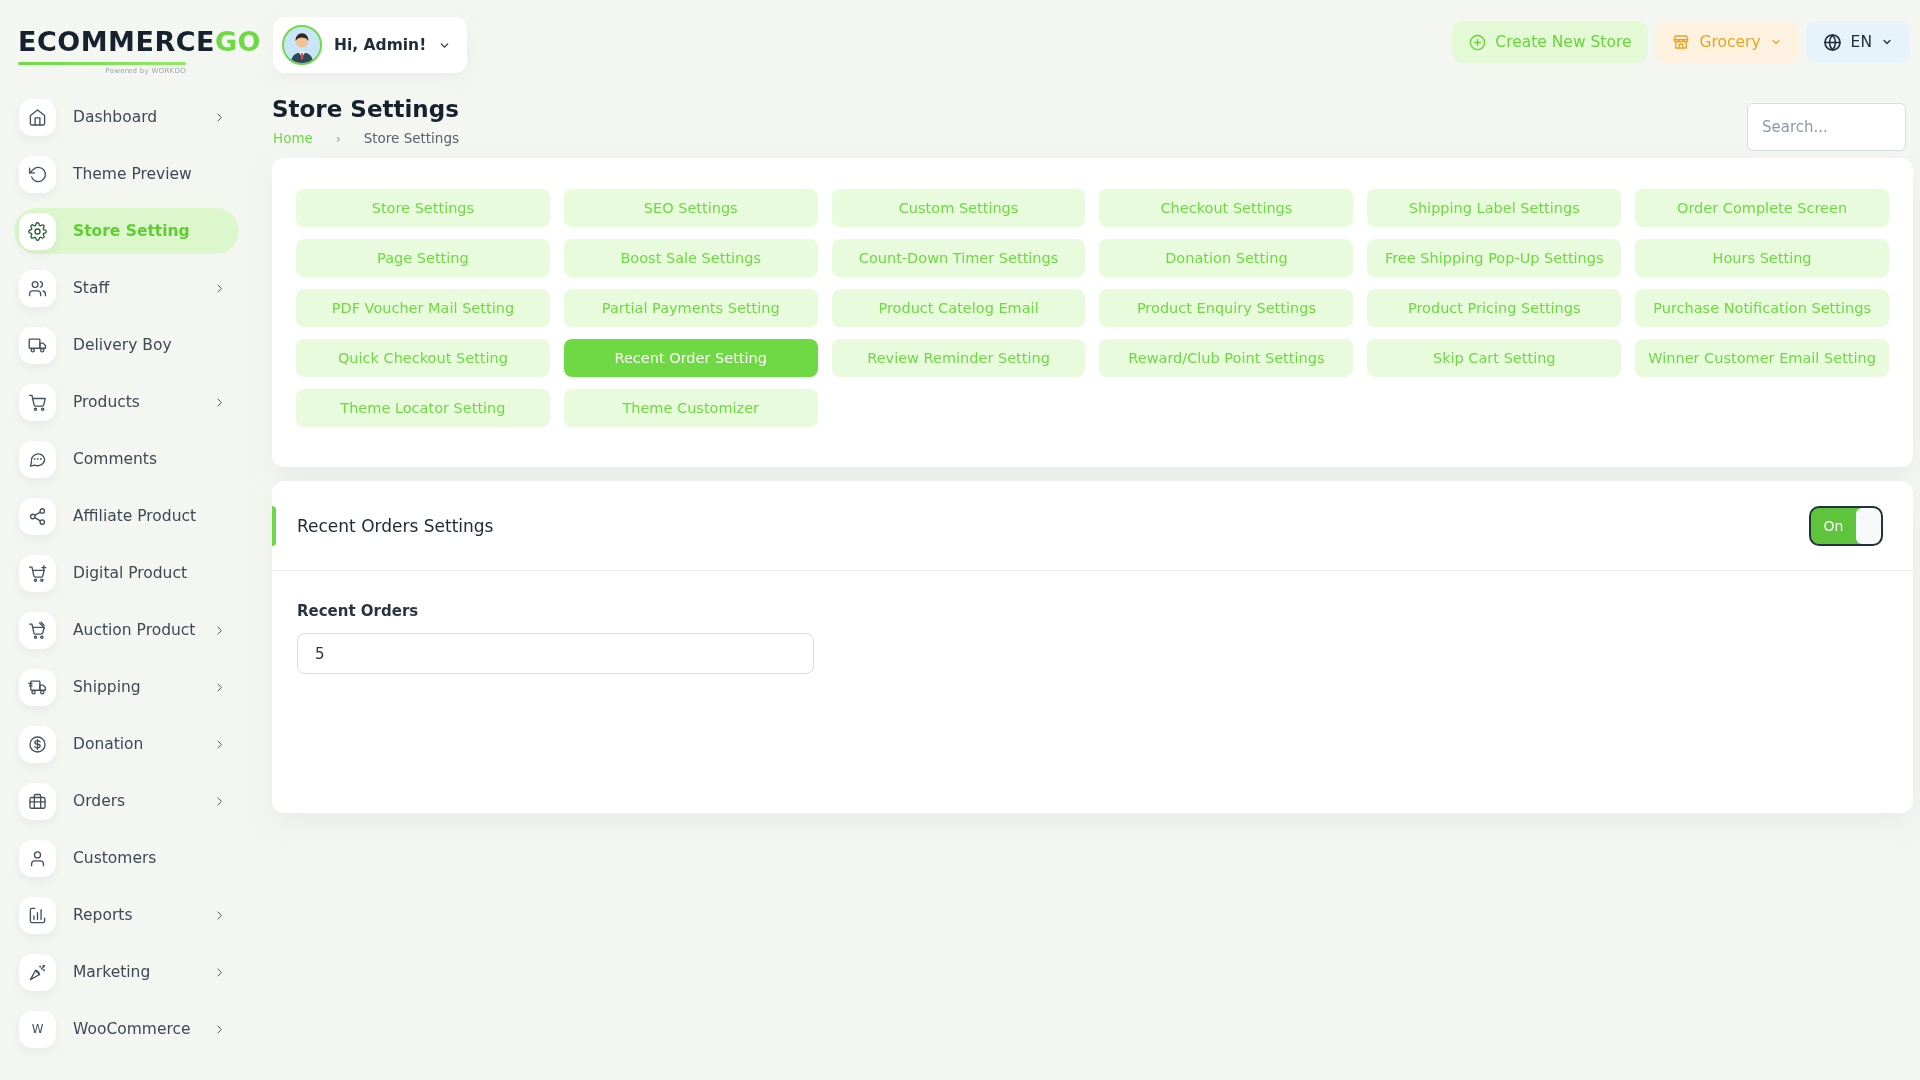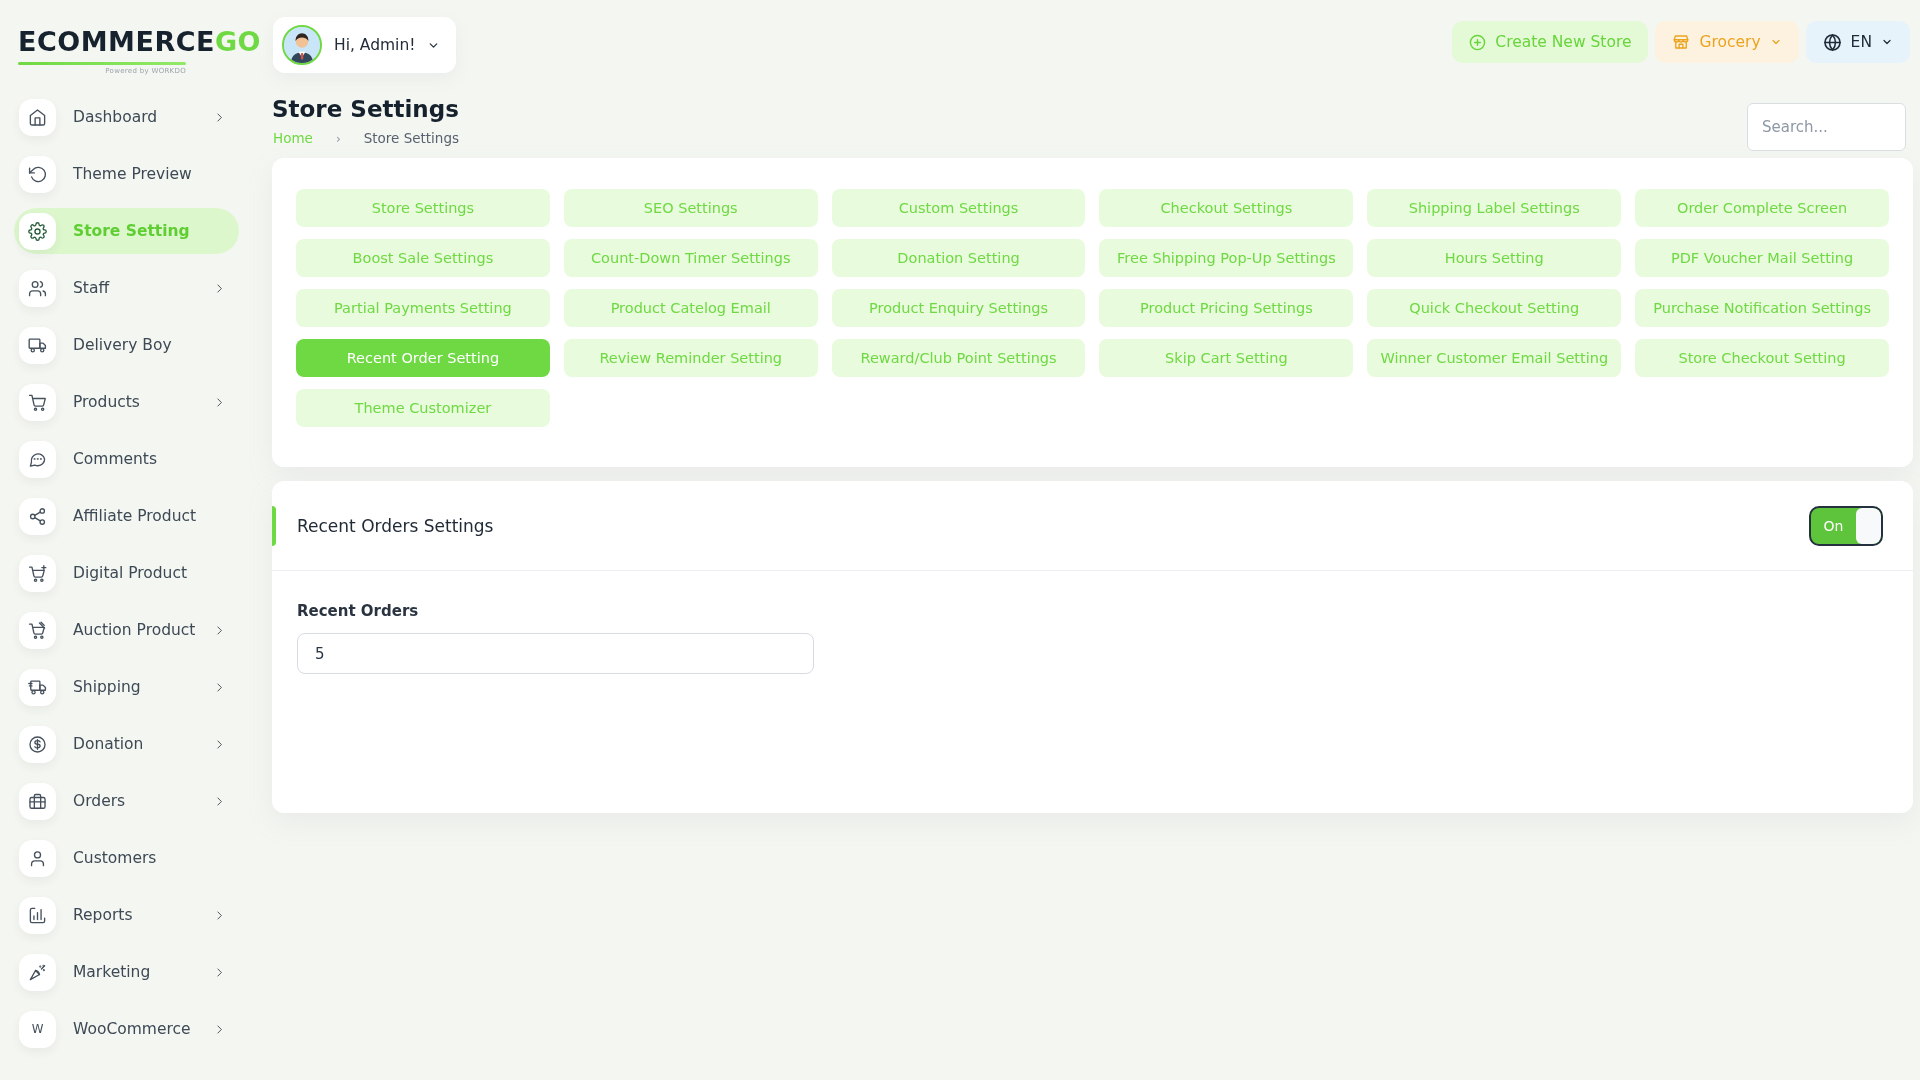--- a/index.html
+++ b/index.html
@@ -25,21 +25,21 @@
   .nav-item .nav-chevron { position:absolute; right:13px; display:flex; color:#3d4955; }
   .nav-item.active { background:#ddf7cc; }
   .nav-item.active .nav-label { color:#5fce33; font-weight:700; }
   .nav-item.active .icon-box { color:#265c38; }
 
   
   .user-chip { position:absolute; left:273px; top:17px; height:56px; background:#fff; border-radius:12px;
                display:flex; align-items:center; padding:0 16px 0 9px; gap:12px;
                box-shadow:0 6px 16px rgba(150,160,175,0.10); cursor:pointer; }
   .avatar { width:40px; height:40px; border-radius:50%; border:2px solid #6fd943; overflow:hidden; background:#c9e6f9; }
-  .greeting { font-size:15.5px; color:#222d3a; }
+  .greeting { font-size:15.5px; color:#222d3a;font-weight:bold; }
   .chip-cluster { position:absolute; top:21px; right:10px; display:flex; gap:7px; align-items:center; }
   .chip { height:42px; border-radius:10px; display:flex; align-items:center; gap:9px;
           padding:0 17px; font-size:15.5px; cursor:pointer; white-space:nowrap; }
   .chip-green  { background:#e4f9d6; color:#67d53a;border-radius:11px; }
   .chip-orange { background:#fdf2df; color:#eba41f; }
   .chip-blue   { background:#e7f3fb; color:#1f2b38; }
 
   
   .page-title { position:absolute; left:272px; top:96px; font-size:23px; font-weight:700; color:#16212e; }
   .breadcrumb { position:absolute; left:273px; top:130px; display:flex; align-items:flex-end; gap:23px; font-size:13.5px; }
@@ -400,38 +400,39 @@
   <input class="search-box" type="text" placeholder="Search..." style="">
 
   <section class="card card-tabs">
     <div class="tabs-grid">
         <button class="tab-btn">Store Settings</button>
         <button class="tab-btn">SEO Settings</button>
         <button class="tab-btn">Custom Settings</button>
         <button class="tab-btn">Checkout Settings</button>
         <button class="tab-btn">Shipping Label Settings</button>
         <button class="tab-btn">Order Complete Screen</button>
+        <button class="tab-btn">Page Setting</button>
         <button class="tab-btn">Boost Sale Settings</button>
         <button class="tab-btn">Count-Down Timer Settings</button>
         <button class="tab-btn">Donation Setting</button>
         <button class="tab-btn">Free Shipping Pop-Up Settings</button>
         <button class="tab-btn">Hours Setting</button>
         <button class="tab-btn">PDF Voucher Mail Setting</button>
         <button class="tab-btn">Partial Payments Setting</button>
         <button class="tab-btn">Product Catelog Email</button>
         <button class="tab-btn">Product Enquiry Settings</button>
         <button class="tab-btn">Product Pricing Settings</button>
+        <button class="tab-btn">Purchase Notification Settings</button>
         <button class="tab-btn">Quick Checkout Setting</button>
-        <button class="tab-btn">Purchase Notification Settings</button>
         <button class="tab-btn active">Recent Order Setting</button>
         <button class="tab-btn">Review Reminder Setting</button>
         <button class="tab-btn">Reward/Club Point Settings</button>
         <button class="tab-btn">Skip Cart Setting</button>
         <button class="tab-btn">Winner Customer Email Setting</button>
-        <button class="tab-btn">Store Checkout Setting</button>
+        <button class="tab-btn">Theme Locator Setting</button>
         <button class="tab-btn">Theme Customizer</button>
       </div>
   </section>
 
   <section class="card card-panel">
     <div class="panel-accent"></div>
     <div class="panel-header">
       <div class="panel-title">Recent Orders Settings</div>
       <div class="toggle">
         <span class="toggle-on-label">On</span>

